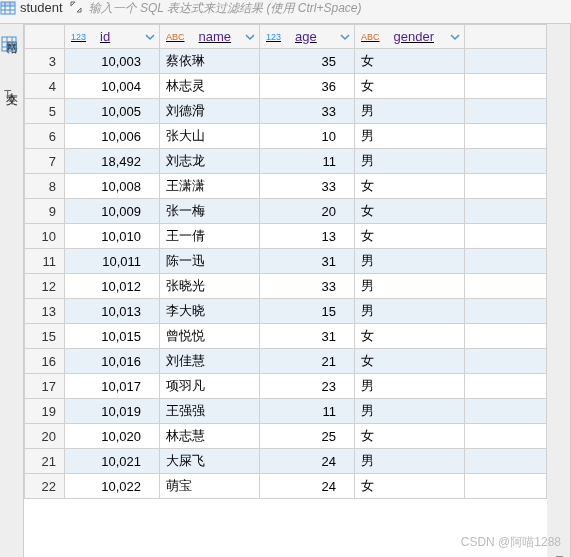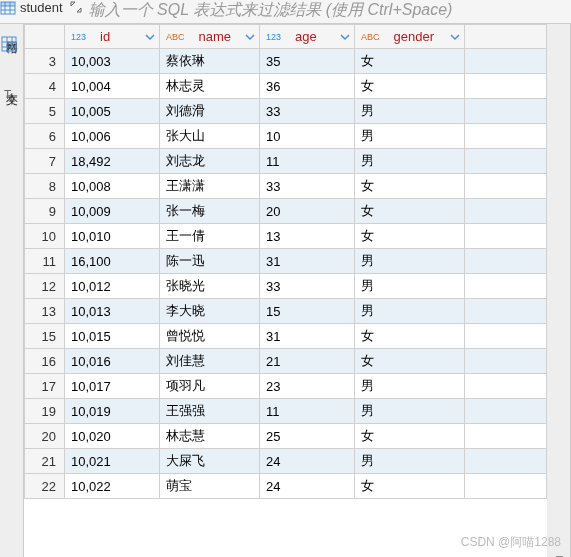--- a/index.html
+++ b/index.html
@@ -1,46 +1,46 @@
 <!DOCTYPE html>
 <html><head>
 <meta charset="utf-8">
 <style>
 * { box-sizing: border-box; margin: 0; padding: 0; }
 body { font-family: "Microsoft YaHei", Arial, sans-serif; font-size: 13px; background: #f0f0f0; width: 571px; height: 557px; overflow: hidden; position: relative; }
 .toolbar { height: 24px; background: #f5f5f5; border-bottom: 1px solid #ccc; display: flex; align-items: flex-start; padding: 0 0; }
 .table-icon { width: 16px; height: 16px; margin-right: 4px; }
 .table-name { color: #333; font-size: 13px; margin-right: 6px; }
 .expand-icon { width: 14px; height: 14px; margin-right: 6px; }
-.filter-hint { color: #999; font-style: italic; font-size: 16px; }
+.filter-hint { color: #999; font-style: italic; font-size: 12px; }
 .main { display: flex; height: calc(100% - 24px); }
 .sidebar { width: 24px; background: #eee; border-right: 1px solid #ccc; display: flex; flex-direction: column; align-items: center; padding-top: 4px; gap: 24px; }
 .sidebar-tab { writing-mode: vertical-rl; font-size: 12px; color: #333; cursor: pointer; padding: 4px 2px; }
 .sidebar-icon { width: 16px; height: 16px; }
 .grid-area { flex: 1; overflow: auto; background: #fff; position: relative; }
 .grid-area::-webkit-scrollbar { width: 16px; }
 .grid-area::-webkit-scrollbar-track { background: #f0f0f0; }
 .grid-area::-webkit-scrollbar-thumb { background: #c0c0c0; border: 1px solid #a0a0a0; }
 table { border-collapse: collapse; width: 100%; table-layout: fixed; }
 th, td { border: 1px solid #d0d0d0; padding: 3px 6px; height: 24px; font-size: 13px; }
 th { background: #f5f5f5; position: relative; text-align: left; font-weight: normal; }
 .col-rownum { width: 40px; background: #f5f5f5; text-align: right; padding-right: 8px; color: #333; }
 .col-id { width: 95px; }
 .col-name { width: 100px; }
 .col-age { width: 95px; }
 .col-gender { width: 110px; }
-.hdr { display: flex; align-items: center; gap: 3px; }
+.hdr { display: flex; align-items: center; gap: 3px; text-decoration: underline; }
 .type-icon { font-size: 9px; color: #888; }
 .type-icon.num { color: #1e90ff; }
 .type-icon.txt { color: #d2691e; }
-.col-label { color: #b91c1c; padding-left: 11px; }
+.col-label { color: #4c1d95; padding-left: 11px; }
 .dropdown { position: absolute; right: 4px; top: 50%; transform: translateY(-50%); }
 tbody tr:nth-child(odd) { background: #e8f0f8; }
 tbody tr:nth-child(even) { background: #fff; }
-td.num { text-align: left; padding-right: 1px; }
+td.num { text-align: right; padding-right: 18px; }
 .left-strip { width: 24px; background: #eee; border-right: 1px solid #ccc; position: relative; }
 .left-strip .vtext { writing-mode: vertical-rl; position: absolute; bottom: 10px; font-size: 12px; color: #333; left: 4px; }
 .watermark { position: absolute; right: 10px; bottom: 6px; font-size: 12px; color: #bbb; margin-top: 32px; }
 th.corner { background: #f5f5f5; }
 </style>
 </head>
 <body>
 
 <div class="toolbar">
   <svg class="table-icon" viewBox="0 0 16 16">
@@ -190,21 +190,21 @@
           <tr>
             <td class="col-rownum">10</td>
             <td class="num">10,010</td>
             <td>王一倩</td>
             <td class="num">13</td>
             <td>女</td>
             <td></td>
           </tr>
           <tr>
             <td class="col-rownum">11</td>
-            <td class="num">16,100</td>
+            <td class="num">10,011</td>
             <td>陈一迅</td>
             <td class="num">31</td>
             <td>男</td>
             <td></td>
           </tr>
           <tr>
             <td class="col-rownum">12</td>
             <td class="num">10,012</td>
             <td>张晓光</td>
             <td class="num">33</td>

